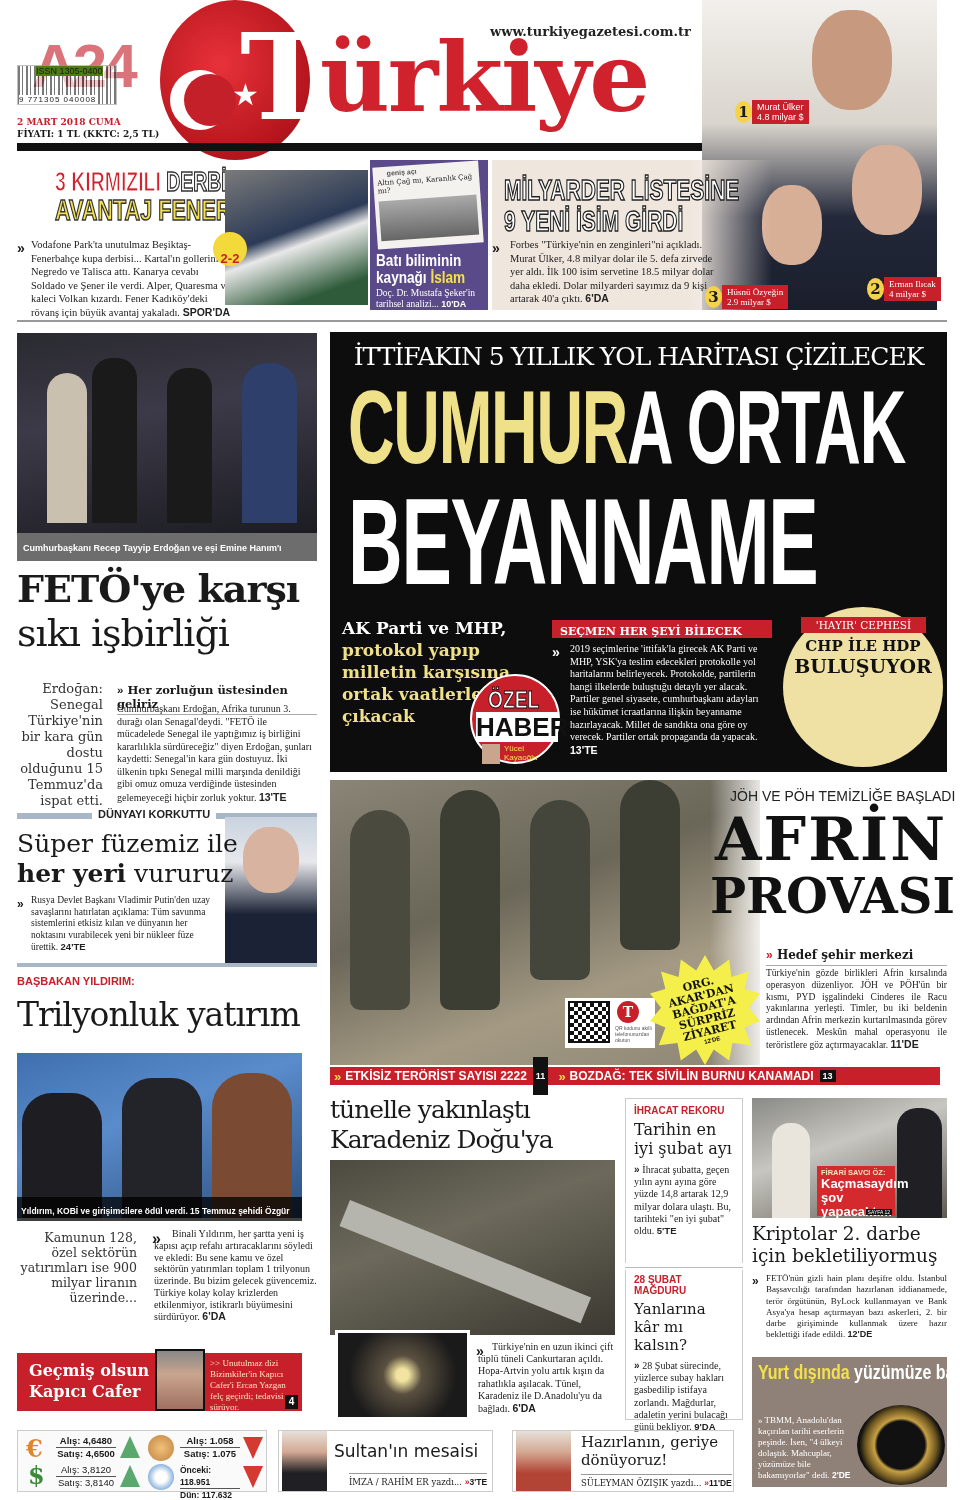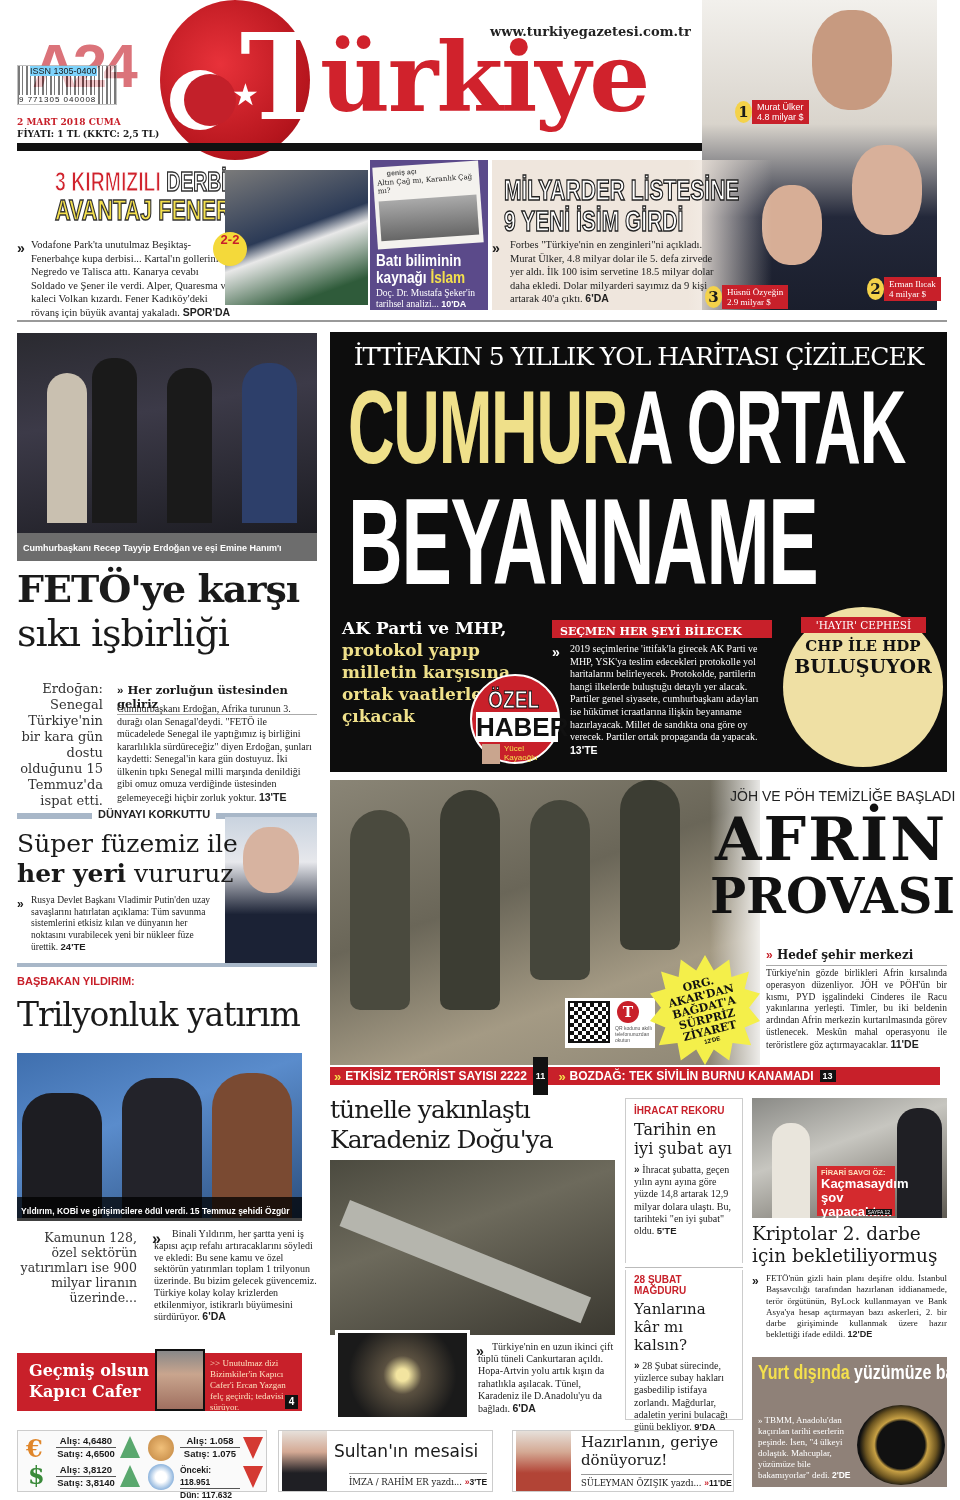--- a/index.html
+++ b/index.html
@@ -21,40 +21,40 @@
 
 <div class="abs" style="left:0;top:0;width:960px;height:150px">
   <div class="abs" style="left:160px;top:0;width:150px;height:160px;border-radius:50%;background:radial-gradient(circle at 40% 40%,#e8323a,#b5151d 70%,#8d0e14)"></div>
   <div class="abs" style="left:170px;top:70px;width:60px;height:60px;border-radius:50%;background:#fff"></div>
   <div class="abs" style="left:184px;top:74px;width:52px;height:52px;border-radius:50%;background:#c3202a"></div>
   <div class="abs" style="left:232px;top:80px;color:#fff;font-size:30px;line-height:30px">★</div>
   <div class="abs" style="left:240px;top:22px;font-family:'DejaVu Serif',serif;font-weight:bold;font-size:120px;line-height:110px;color:#fff">T</div>
   <div class="abs" style="left:320px;top:28px;font-family:'DejaVu Serif',serif;font-weight:bold;font-size:96px;line-height:100px;color:#d0222c;letter-spacing:-2px">ürkiye</div>
   <div class="abs" style="left:32px;top:30px;font-family:'Liberation Sans',sans-serif;font-weight:bold;font-size:62px;color:rgba(200,40,50,.65);letter-spacing:-4px">A24</div>
   <div class="abs" style="left:17px;top:65px;width:100px;height:40px;border:1px solid #999;background:repeating-linear-gradient(90deg,#222 0 2px,#fff 2px 4px,#222 4px 5px,#fff 5px 8px);opacity:.6"></div>
-  <div class="abs sans" style="left:30px;top:66px;font-size:9px;background:#7dd3fc">ISSN 1305-0400</div>
+  <div class="abs sans" style="left:36px;top:66px;font-size:9px;background:#4d7c0f">ISSN 1305-0400</div>
   <div class="abs sans" style="left:19px;top:95px;font-size:8px;background:#fff;letter-spacing:1px">9 771305 040008</div>
   <div class="abs" style="left:17px;top:117px;font-family:'DejaVu Serif',serif;font-weight:bold;font-size:9px;color:#c8202a">2 MART 2018 CUMA</div>
   <div class="abs" style="left:17px;top:129px;font-family:'DejaVu Serif',serif;font-weight:bold;font-size:9px">FİYATI: 1 TL  (KKTC: 2,5 TL)</div>
   <div class="abs" style="left:490px;top:24px;font-family:'DejaVu Serif',serif;font-weight:bold;font-size:13px;color:#222">www.turkiyegazetesi.com.tr</div>
   <div class="abs" style="left:17px;top:143px;width:700px;height:8px;background:#111"></div>
 </div>
 
 <div class="abs" style="left:17px;top:160px;width:348px;height:150px">
   <div class="abs cond" style="left:38px;top:8px;font-size:27px;line-height:28px;transform:scaleX(.72);white-space:nowrap">
     <span style="color:#d0222c;-webkit-text-stroke:1px #fff">3 KIRMIZILI</span>
     <span style="color:#fff;-webkit-text-stroke:1.5px #333">DERBİDE</span><br>
     <span style="color:#f4e04d;-webkit-text-stroke:1.5px #333;font-size:30px">AVANTAJ FENER'İN</span>
   </div>
   <div class="abs chev" style="left:0;top:80px;font-size:14px">»</div>
   <div class="abs body-text" style="left:14px;top:78px;width:200px;font-size:10.5px;line-height:13.5px">
     <span>Vodafone Park'ta unutulmaz Beşiktaş-Fenerbahçe kupa derbisi... Kartal'ın gollerini Negredo ve Talisca attı. Kanarya cevabı Soldado ve Şener ile verdi. Alper, Quaresma ve kaleci Volkan kızardı. Fener Kadıköy'deki rövanş için büyük avantaj yakaladı.</span> <span class="ref">SPOR'DA</span>
   </div>
   <div class="abs photo" style="left:208px;top:10px;width:143px;height:135px;background:linear-gradient(160deg,#7a7a7a,#2b3a56 45%,#e8e8e8 55%,#2f5b3a 85%)"></div>
-  <div class="abs" style="left:196px;top:72px;width:34px;height:34px;border-radius:50%;background:#f4d93a;display:flex;align-items:flex-start;justify-content:center">
+  <div class="abs" style="left:196px;top:72px;width:34px;height:34px;border-radius:50%;background:#f4d93a;display:flex;align-items:flex-end;justify-content:center">
     <span class="sans" style="font-weight:bold;font-size:13px;color:#c8202a">2-2</span>
   </div>
 </div>
 
 <div class="abs" style="left:370px;top:160px;width:118px;height:150px;background:#5b4a8a">
   <div class="abs" style="left:5px;top:4px;width:106px;height:82px;background:#f4f2ee;transform:rotate(-4deg)">
     <div class="sans" style="font-size:7px;font-weight:bold;padding:3px 3px 0 14px;color:#555">geniş açı</div>
     <div class="serif" style="font-size:7px;padding:2px 4px;color:#222">Altın Çağ mı, Karanlık Çağ mı?</div>
     <div style="margin:4px;height:40px;background:linear-gradient(#aaa,#666)"></div>
   </div>
@@ -178,21 +178,21 @@
   <div class="abs" style="left:128px;top:3px;width:120px;height:28px">
     <span class="abs" style="left:2px;top:1px;width:26px;height:26px;border-radius:50%;background:radial-gradient(#f1c07a,#c08440)"></span>
     <div class="abs sans" style="left:34px;top:1px;font-size:9.5px;font-weight:bold;line-height:12px;text-align:center;width:60px">
         <div style="border-bottom:1px solid #555">Alış: 1.058</div>
         <div>Satış: 1.075</div>
       </div>
     <span class="abs" style="left:97px;top:3px;width:0;height:0;border-left:10px solid transparent;border-right:10px solid transparent;border-top:22px solid #d43a32"></span>
   </div>
   <div class="abs" style="left:4px;top:32px;width:122px;height:28px">
     <span class="abs" style="left:6px;top:-2px;font-size:24px;color:#3a8a3a;font-weight:bold">$</span>
-    <div class="abs sans" style="left:34px;top:1px;font-size:9.5px;font-weight:bold;line-height:12px;text-align:center;width:60px">
+    <div class="abs sans" style="left:34px;top:1px;font-size:9.5px;font-weight:normal;line-height:12px;text-align:center;width:60px">
         <div style="border-bottom:1px solid #555">Alış: 3,8120</div>
         <div>Satış: 3,8140</div>
       </div>
     <span class="abs" style="left:98px;top:2px;width:0;height:0;border-left:10px solid transparent;border-right:10px solid transparent;border-bottom:22px solid #5aa86e"></span>
   </div>
   <div class="abs" style="left:128px;top:32px;width:120px;height:28px">
     <span class="abs" style="left:2px;top:1px;width:26px;height:26px;border-radius:50%;background:radial-gradient(#fff 30%,#3a7dc4)"></span>
     <div class="abs sans" style="left:34px;top:1px;font-size:8.5px;font-weight:bold;line-height:12px;text-align:left;width:60px">
         <div style="border-bottom:1px solid #555">Önceki: 118.951</div>
         <div>Dün: 117.632</div>

